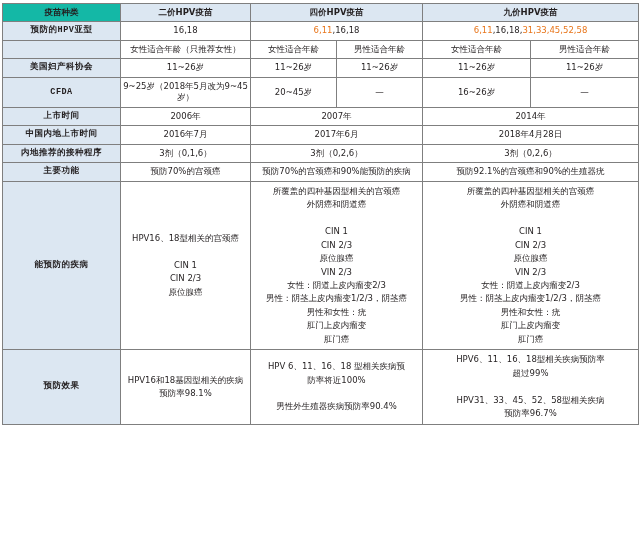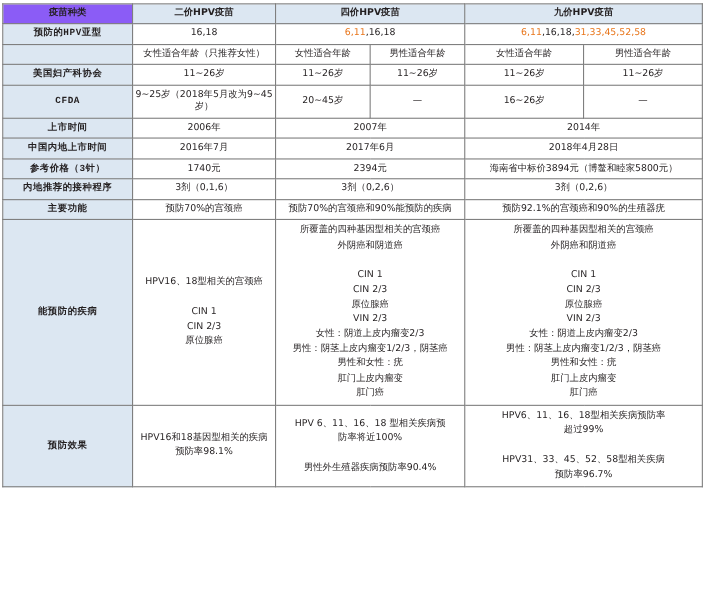--- a/index.html
+++ b/index.html
@@ -40,21 +40,21 @@
     letter-spacing: 0.5px;
     font-family: Liberation Mono, monospace;
   }
   td.colhead {
     background: #dce7f2;
     font-weight: bold;
     font-size: 11px;
     margin-left: 33px;
   }
   td.corner {
-    background: #8b5cf6;
+    background: #14b8a6;
     font-weight: bold;
     font-size: 10px;
   }
   .orange {
     color: #e8751a;
   }
   .sub-label {
     font-size: 8px;
     color: #555;
   }
@@ -129,26 +129,20 @@
       <td colspan="2">2014年</td>
     </tr>
 
     <tr>
       <td class="rowhead">中国内地上市时间</td>
       <td>2016年7月</td>
       <td colspan="2">2017年6月</td>
       <td colspan="2">2018年4月28日</td>
     </tr>
 
-    <tr>
-      <td class="rowhead">参考价格（3针）</td>
-      <td>1740元</td>
-      <td colspan="2">2394元</td>
-      <td colspan="2">海南省中标价3894元（博鳌和睦家5800元）</td>
-    </tr>
 
     <tr>
       <td class="rowhead">内地推荐的接种程序</td>
       <td>3剂（0,1,6）</td>
       <td colspan="2">3剂（0,2,6）</td>
       <td colspan="2">3剂（0,2,6）</td>
     </tr>
 
     <tr>
       <td class="rowhead">主要功能</td>

